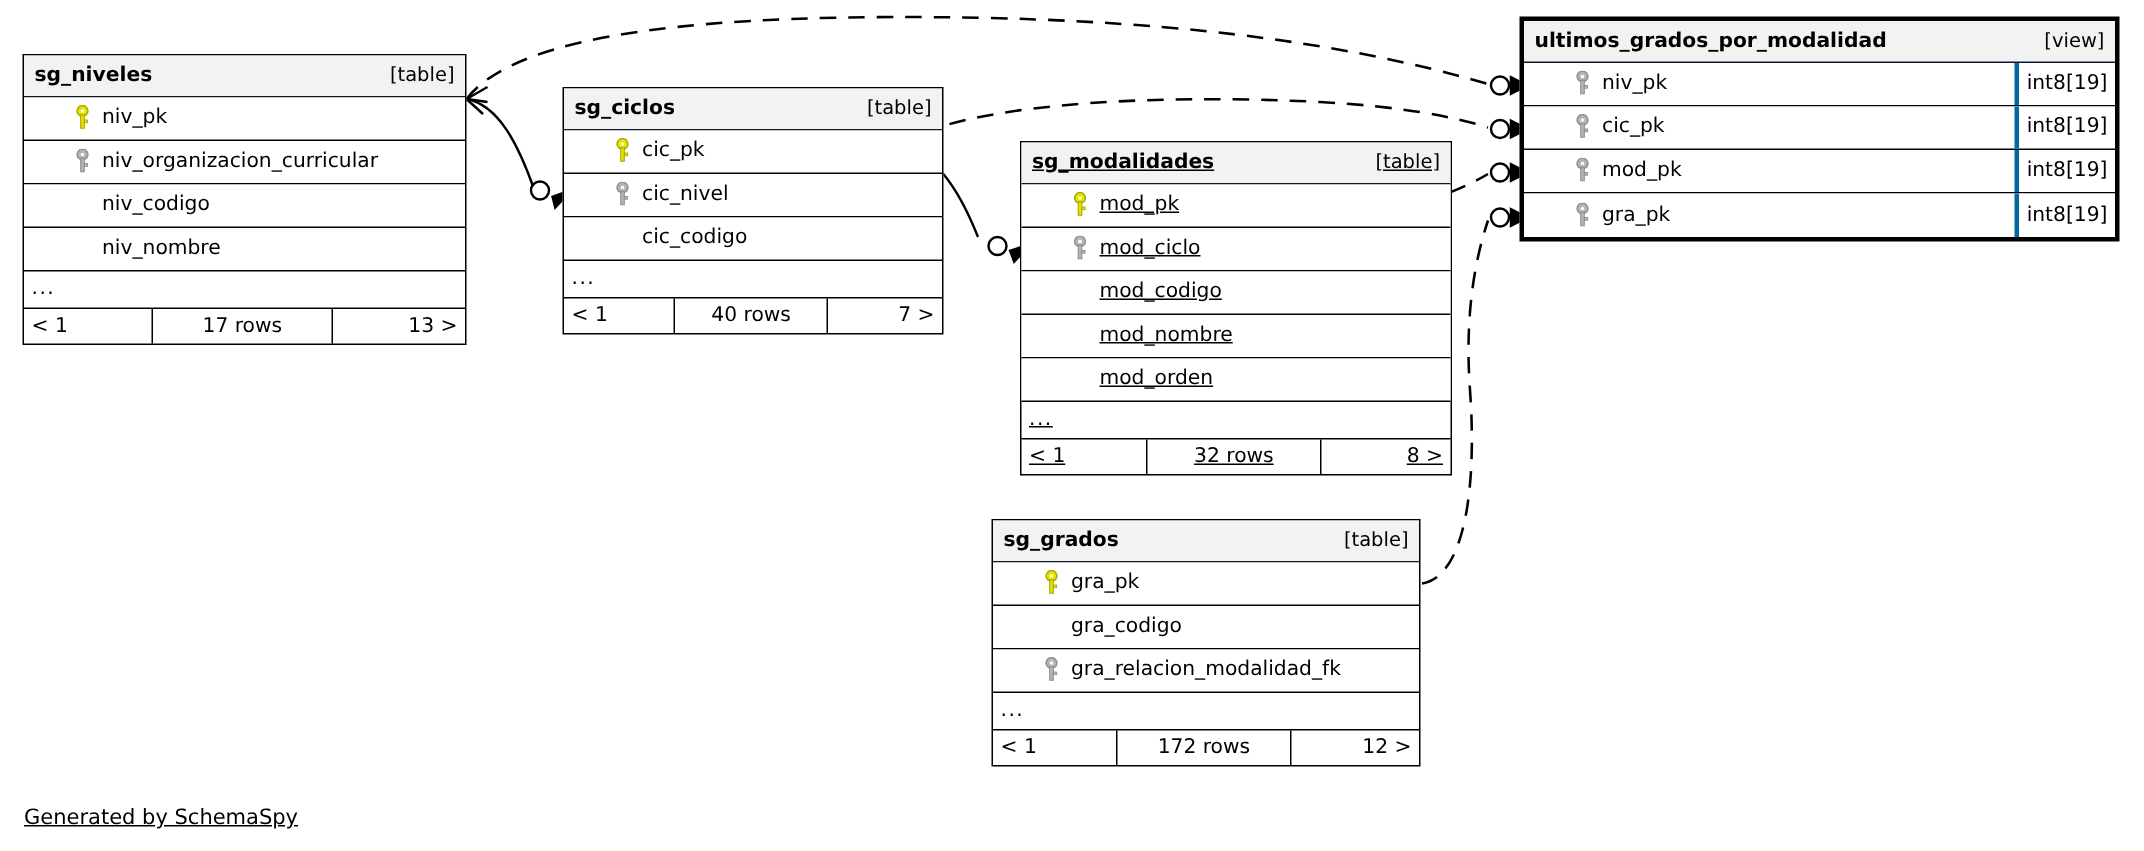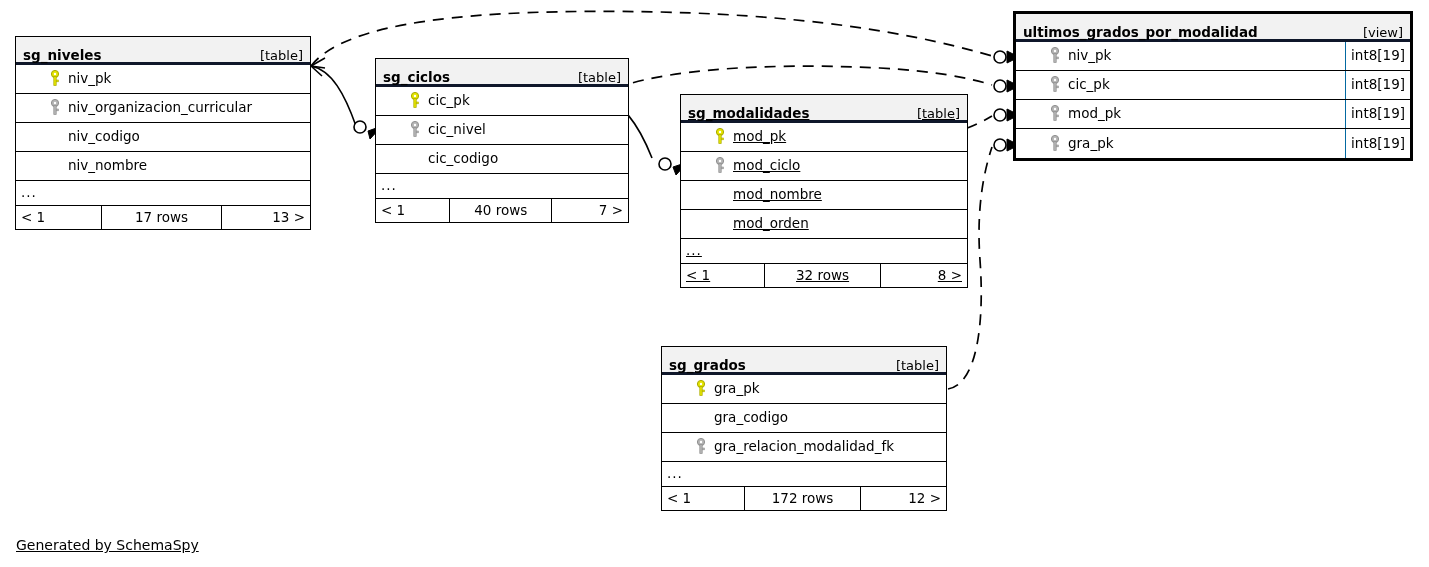--- a/index.html
+++ b/index.html
@@ -43,24 +43,24 @@
     border: 1px solid #000000;
     font-size: 13.5px;
     line-height: 1;
   }
   .entity.is-view {
     border: 3px solid #000000;
   }
 
   .entity-header {
     display: flex;
-    align-items: flex-end;
+    align-items: center;
     justify-content: space-between;
     background: #f2f2f2;
-    border-bottom: 3px solid #0f172a;
+    border-bottom: 1px solid #0f172a;
     padding: 0 7px;
     height: 28px;
     box-sizing: border-box;
   }
   .entity-name {
     font-weight: bold;
     font-size: 13.5px;
     white-space: nowrap;
   }
   .entity-kind {
@@ -84,21 +84,21 @@
     align-items: center;
     flex: 1 1 auto;
     min-width: 0;
     padding-left: 7px;
     box-sizing: border-box;
     overflow: hidden;
     margin-left: 23px;
   }
   .col-type {
     flex: 0 0 auto;
-    border-left: 1px solid #0369a1;
+    border-left: 3px solid #0369a1;
     padding: 0 5px;
     height: 100%;
     display: flex;
     align-items: center;
     font-size: 13.5px;
     white-space: nowrap;
   }
 
   .key-slot {
     flex: 0 0 18px;
@@ -351,20 +351,26 @@
             <circle cx="6" cy="4" r="3.6" fill="#b5b5b5" stroke="#8f8f8f" stroke-width="1"></circle>
             <circle cx="6" cy="4" r="1.2" fill="#ffffff"></circle>
             <rect x="4.8" y="6.5" width="2.4" height="9" fill="#b5b5b5" stroke="#8f8f8f" stroke-width="0.7"></rect>
             <rect x="7.2" y="10" width="2.2" height="1.8" fill="#b5b5b5" stroke="#8f8f8f" stroke-width="0.6"></rect>
           </svg>
         </span>
         <span class="col-label">mod_ciclo</span>
       </div>
     </div>
 
+    <div class="col-row">
+      <div class="col-main">
+        <span class="key-slot"></span>
+        <span class="col-label">mod_codigo</span>
+      </div>
+    </div>
 
     <div class="col-row">
       <div class="col-main">
         <span class="key-slot"></span>
         <span class="col-label">mod_nombre</span>
       </div>
     </div>
 
     <div class="col-row">
       <div class="col-main">

